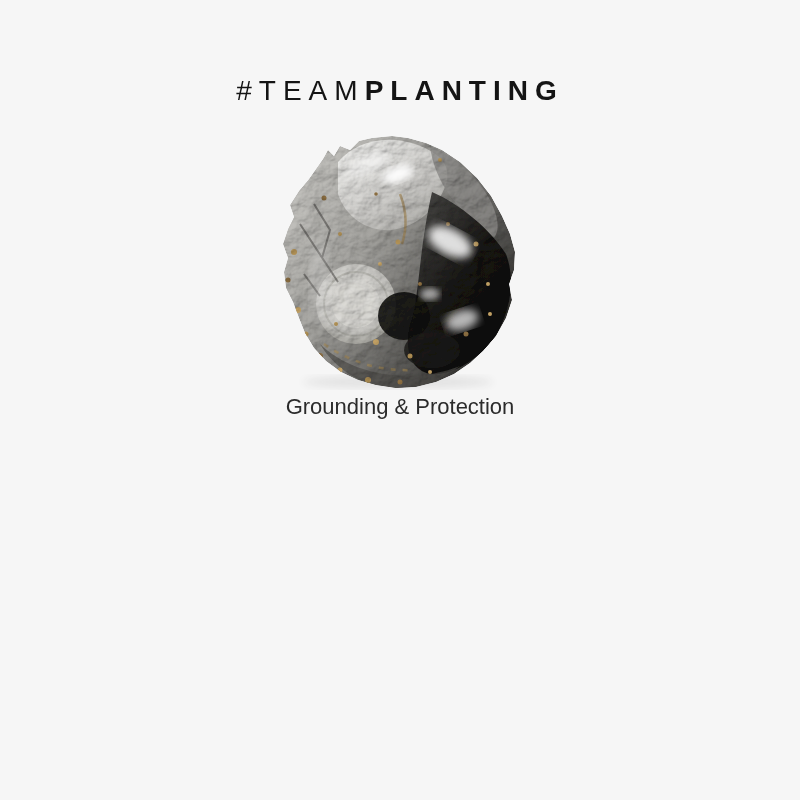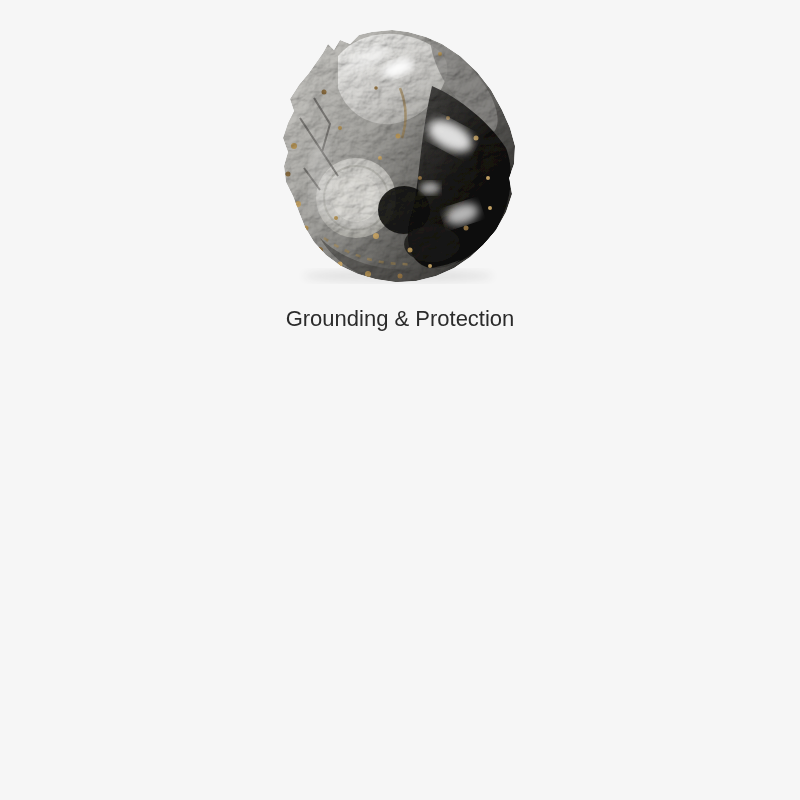--- a/index.html
+++ b/index.html
@@ -36,21 +36,21 @@
     font-family: "Liberation Serif", serif;
     font-weight: 400;
     font-size: 46px;
     line-height: 44px;
     letter-spacing: 1px;
     color: #1d1d1d;
   }
   h1.title .squeeze { display: inline-block; transform: scaleX(0.82); }
 
   h2.tagline {
-    margin: 22px 0 0;
+    margin: 4px 0 0;
     text-align: center;
     font-size: 22px;
     line-height: 26px;
     font-weight: 400;
     color: #2b2b2b;
   }
 
   p.desc {
     width: 642px;
     margin: 36px auto 0;
@@ -58,20 +58,23 @@
     line-height: 32px;
     text-align: left;
     color: var(--body-ink, #2e2e2e);
   }
 </style>
 </head>
 <body>
 
 <div class="card">
 
+  <div class="brand">
+    <span>#TEAM</span><span class="bold">PLANTING</span>
+  </div>
 
   <figure class="stone-wrap" style="margin-top:28px;" aria-label="hematite-rough-stone-photo">
     <svg width="240" height="256" viewBox="0 0 240 256" xmlns="http://www.w3.org/2000/svg">
       <defs>
         <path id="outline" d="M112,2 L128,4 L146,9 L162,16 L180,28 L197,44 L211,62 L222,82 L230,100 L235,118 L234,136 L229,150 L232,166 L226,184 L216,202 L203,217 L190,229 L174,240 L156,248 L136,253 L116,254 L96,251 L78,246 L61,238 L46,227 L34,214 L25,199 L19,184 L13,168 L6,154 L4,138 L8,124 L3,110 L8,95 L14,83 L10,71 L19,57 L29,45 L36,35 L43,25 L48,16 L54,22 L60,12 L70,16 L79,7 L92,4 Z"></path>
         <clipPath id="stoneClip">
             <use href="#outline"></use>
           </clipPath>
 
         <linearGradient id="baseG" x1="0" y1="0.15" x2="1" y2="0.85">

